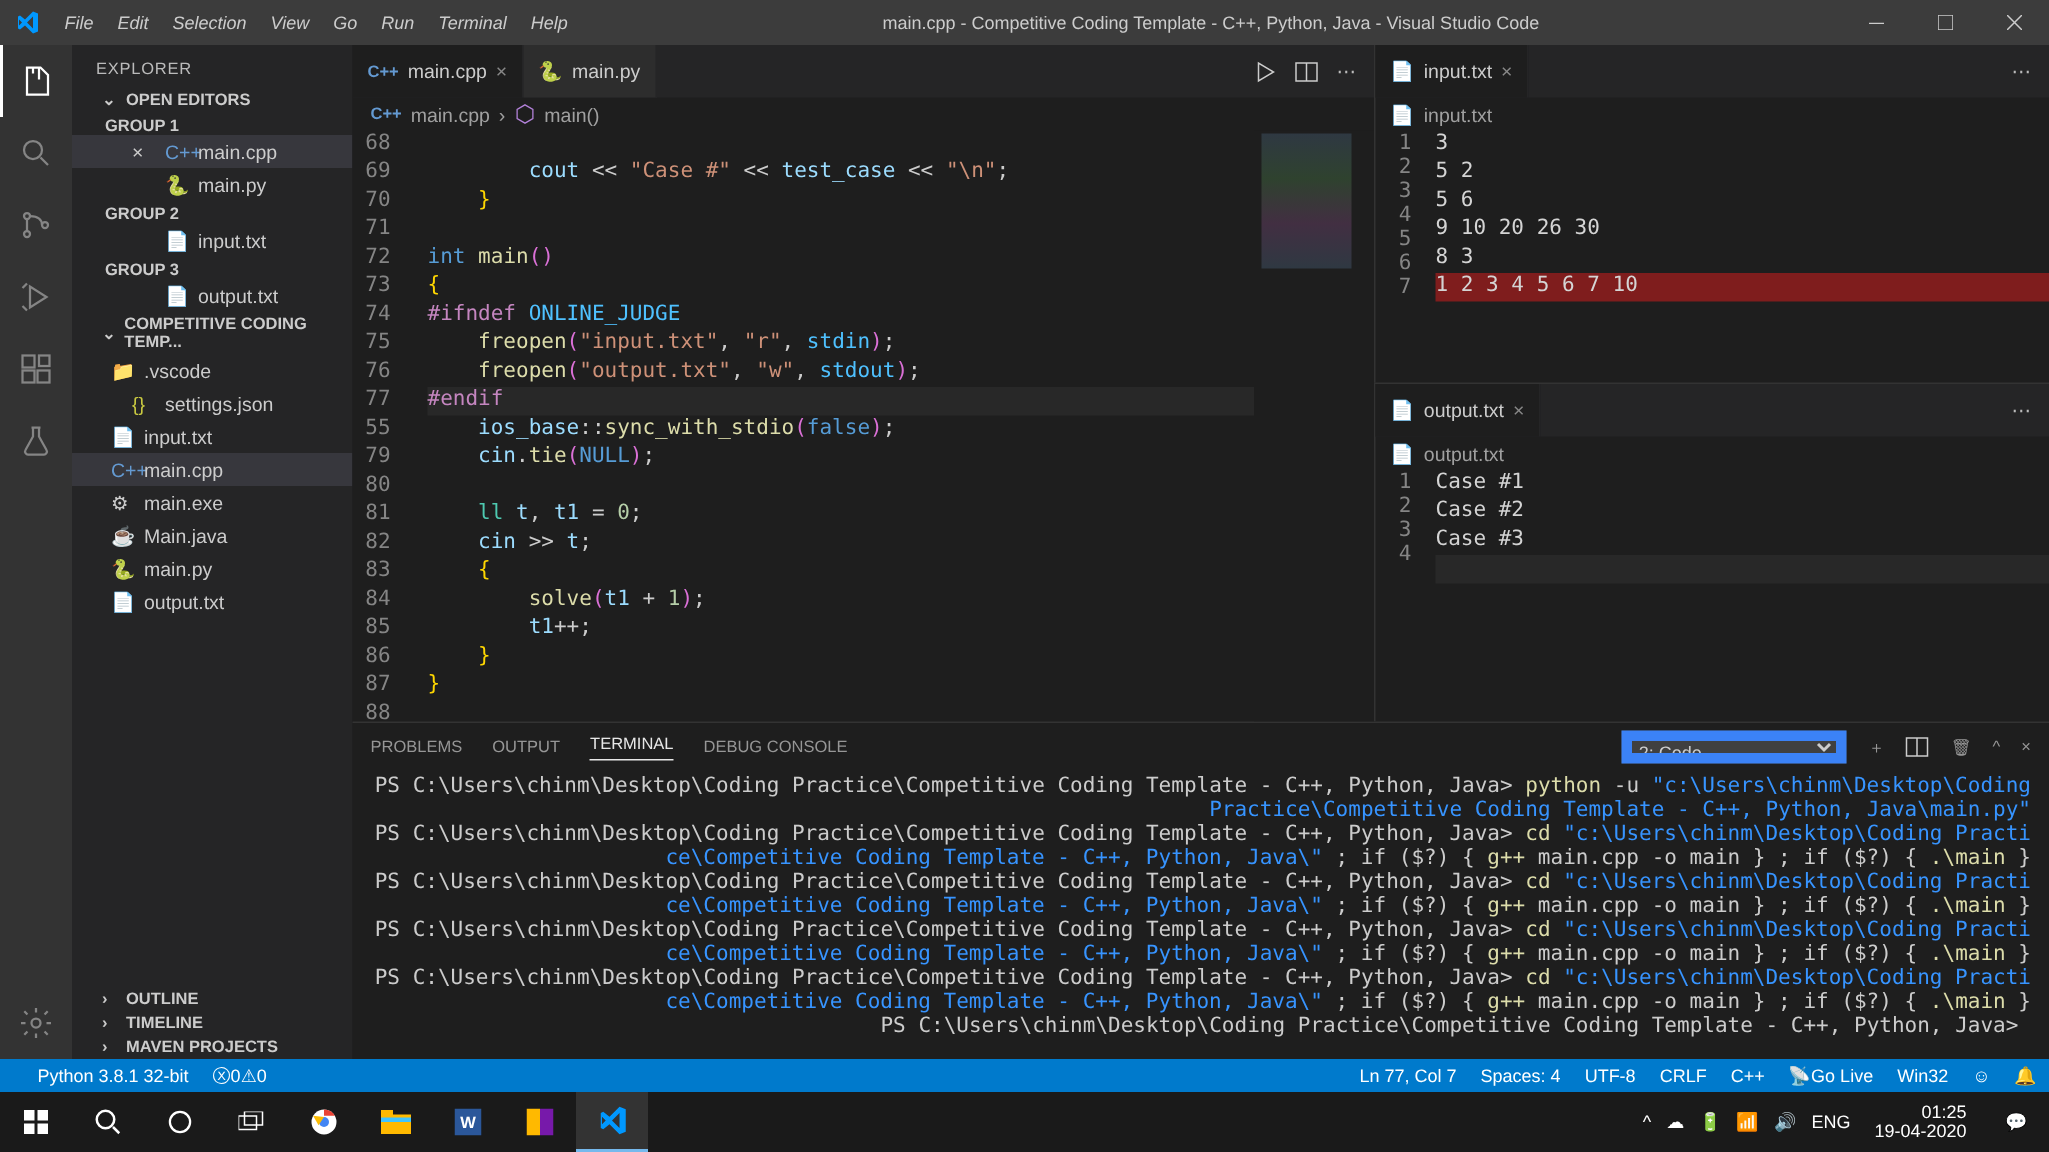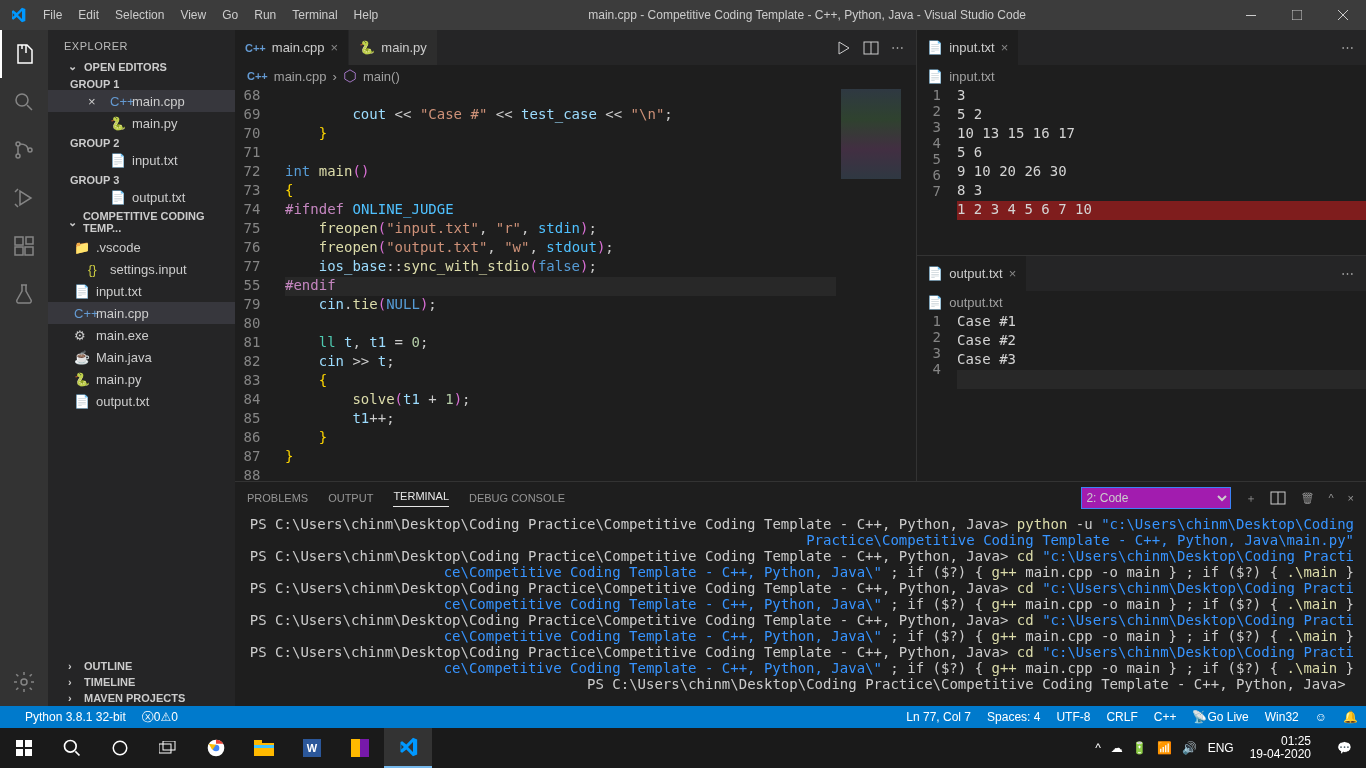--- a/index.html
+++ b/index.html
@@ -19,21 +19,21 @@
   background: #3c3c3c;
   display: flex;
   align-items: center;
   color: #cccccc;
 }
 .titlebar .vscode-logo {
   width: 35px;
   display: flex;
   justify-content: center;
 }
-.titlebar .menu { display: flex; }
+.titlebar .menu { display: flex; font-style: italic; }
 .titlebar .menu-item { padding: 0 8px; cursor: pointer; font-size: 12px; height: 30px; display: flex; align-items: center; }
 .titlebar .title { flex: 1; text-align: center; font-size: 12px; color: #cccccc; }
 .titlebar .win-controls { display: flex; }
 .titlebar .win-btn { width: 46px; height: 30px; display: flex; align-items: center; justify-content: center; cursor: pointer; }
 
 .main-row { flex: 1; display: flex; min-height: 0; }
 
 .activity-bar {
   width: 48px;
   background: #333333;
@@ -185,21 +185,21 @@
   display: flex;
   align-items: center;
   padding: 0 12px;
   gap: 20px;
   font-size: 11px;
   color: #969696;
 }
 .panel-tabs .pt { cursor: pointer; }
 .panel-tabs .pt.active { color: #e7e7e7; border-bottom: 1px solid #e7e7e7; padding-bottom: 4px; }
 .panel-tabs .pt-right { margin-left: auto; display: flex; align-items: center; gap: 14px; }
-.panel-tabs select { background: #a21caf; color: #ccc; border: 1px solid #3b82f6; height: 22px; font-size: 12px; width: 150px; }
+.panel-tabs select { background: #404040; color: #ccc; border: 7px solid #3b82f6; height: 22px; font-size: 12px; width: 150px; }
 .terminal-body {
   flex: 1;
   font-family: Consolas, monospace;
   font-size: 14px;
   padding: 2px 12px;
   color: #cccccc;
   overflow: hidden;
   white-space: pre-wrap;
   word-break: break-all;
   text-align: right;
@@ -363,21 +363,21 @@
     <div class="section-header">
         <span class="chev">⌄</span>
         <span>COMPETITIVE CODING TEMP...</span>
       </div>
     <div class="file-item tree-item">
         <span class="fi-icon">📁</span>
         <span>.vscode</span>
       </div>
     <div class="file-item tree-item" style="padding-left:40px">
         <span class="fi-icon" style="color:#cbcb41">{}</span>
-        <span>settings.input</span>
+        <span>settings.json</span>
       </div>
     <div class="file-item tree-item">
         <span class="fi-icon">📄</span>
         <span>input.txt</span>
       </div>
     <div class="file-item tree-item selected">
         <span class="fi-icon" style="color:#649ad2">C++</span>
         <span>main.cpp</span>
       </div>
     <div class="file-item tree-item">
@@ -479,22 +479,22 @@
           <div class="code-lines" id="main-code">
               <div class="cl"></div>
               <div class="cl">        <span class="tok-var">cout</span> &lt;&lt; <span class="tok-str">"Case #"</span> &lt;&lt; <span class="tok-var">test_case</span> &lt;&lt; <span class="tok-str">"\n"</span>;</div>
               <div class="cl">    <span class="tok-punc">}</span></div>
               <div class="cl"></div>
               <div class="cl"><span class="tok-kw2">int</span> <span class="tok-fn">main</span><span class="tok-punc2">(</span><span class="tok-punc2">)</span></div>
               <div class="cl"><span class="tok-punc">{</span></div>
               <div class="cl"><span class="tok-pp">#ifndef</span> <span class="tok-const">ONLINE_JUDGE</span></div>
               <div class="cl">    <span class="tok-fn">freopen</span><span class="tok-punc2">(</span><span class="tok-str">"input.txt"</span>, <span class="tok-str">"r"</span>, <span class="tok-const">stdin</span><span class="tok-punc2">)</span>;</div>
               <div class="cl">    <span class="tok-fn">freopen</span><span class="tok-punc2">(</span><span class="tok-str">"output.txt"</span>, <span class="tok-str">"w"</span>, <span class="tok-const">stdout</span><span class="tok-punc2">)</span>;</div>
+              <div class="cl hl"><span class="tok-pp">#endif</span></div>
               <div class="cl">    <span class="tok-var">ios_base</span>::<span class="tok-fn">sync_with_stdio</span><span class="tok-punc2">(</span><span class="tok-kw2">false</span><span class="tok-punc2">)</span>;</div>
-              <div class="cl hl"><span class="tok-pp">#endif</span></div>
               <div class="cl">    <span class="tok-var">cin</span>.<span class="tok-fn">tie</span><span class="tok-punc2">(</span><span class="tok-kw2">NULL</span><span class="tok-punc2">)</span>;</div>
               <div class="cl"></div>
               <div class="cl">    <span class="tok-type">ll</span> <span class="tok-var">t</span>, <span class="tok-var">t1</span> = <span class="tok-num">0</span>;</div>
               <div class="cl">    <span class="tok-var">cin</span> &gt;&gt; <span class="tok-var">t</span>;</div>
               <div class="cl">    <span class="tok-punc">{</span></div>
               <div class="cl">        <span class="tok-fn">solve</span><span class="tok-punc2">(</span><span class="tok-var">t1</span> + <span class="tok-num">1</span><span class="tok-punc2">)</span>;</div>
               <div class="cl">        <span class="tok-var">t1</span>++;</div>
               <div class="cl">    <span class="tok-punc">}</span></div>
               <div class="cl"><span class="tok-punc">}</span></div>
             </div>
@@ -526,21 +526,20 @@
                 <div class="ln">2</div>
                 <div class="ln">3</div>
                 <div class="ln">4</div>
                 <div class="ln">5</div>
                 <div class="ln">6</div>
                 <div class="ln">7</div>
               </div>
             <div class="pane-lines" id="input-code" style="flex:1">
                 <div class="cl">3</div>
                 <div class="cl">5 2</div>
-                <div class="cl">10 13 15 16 17</div>
                 <div class="cl">5 6</div>
                 <div class="cl">9 10 20 26 30</div>
                 <div class="cl">8 3</div>
                 <div class="cl sel">1 2 3 4 5 6 7 10</div>
               </div>
           </div>
         </div>
         <div class="pane">
           <div class="pane-tabs">
             <div class="tab active">

